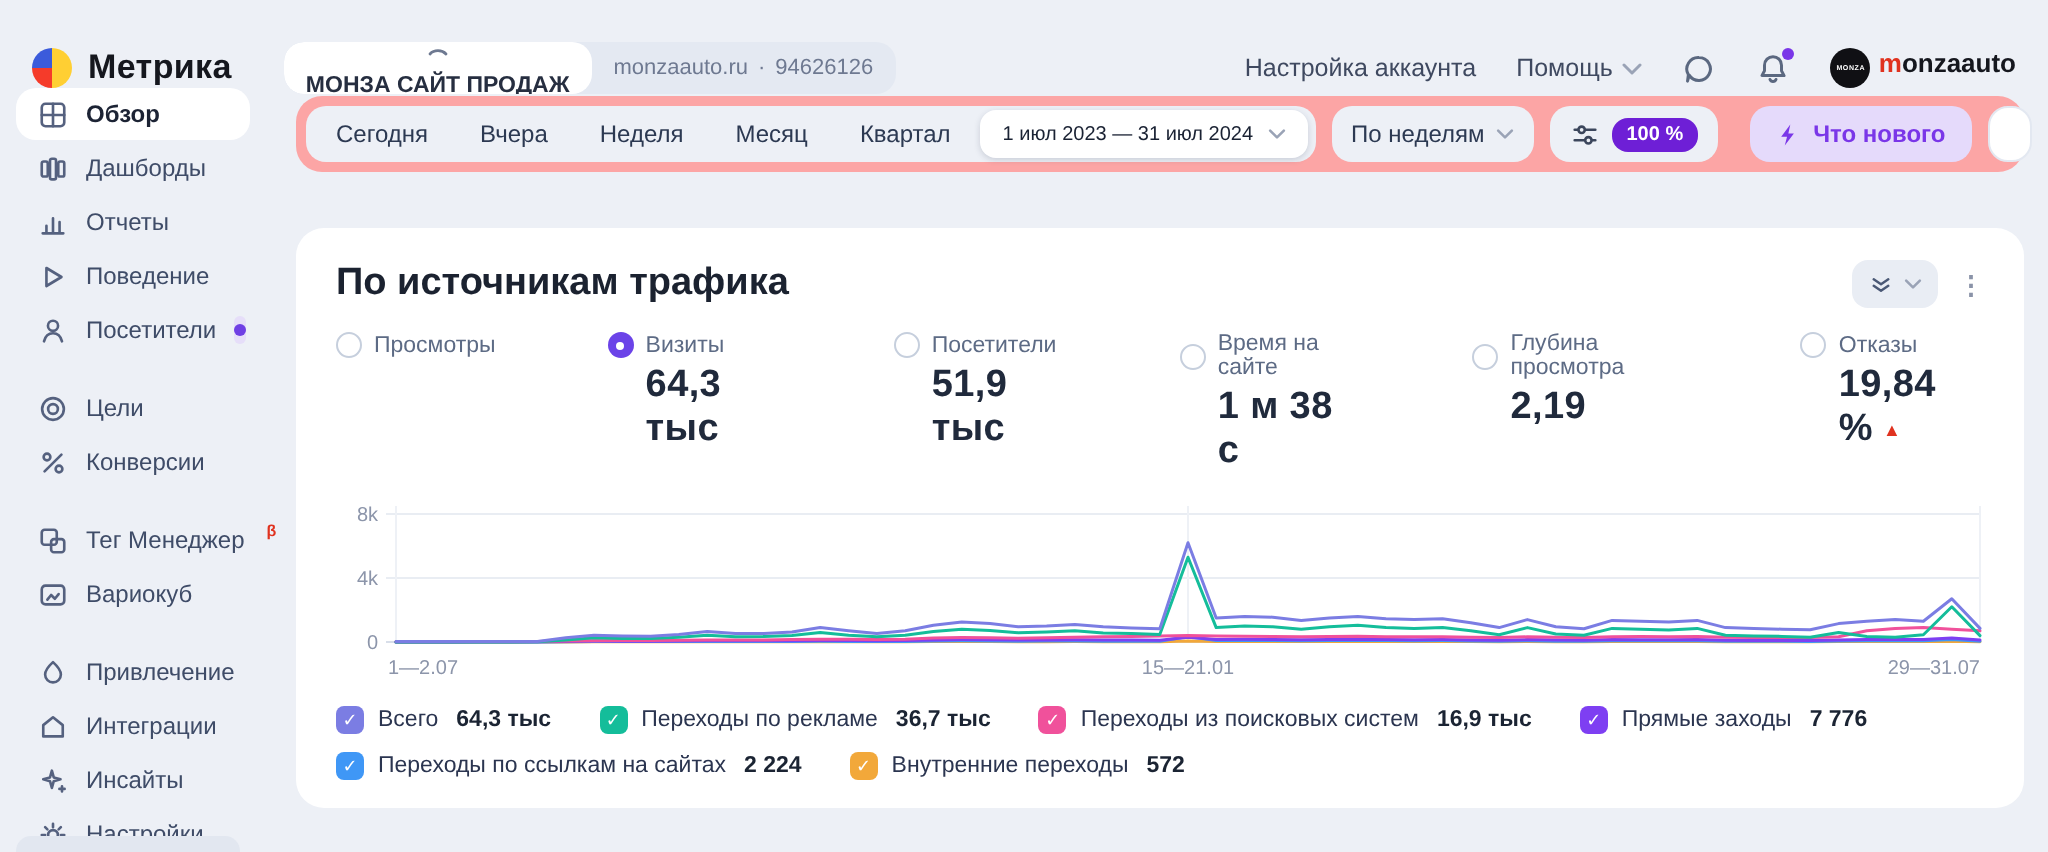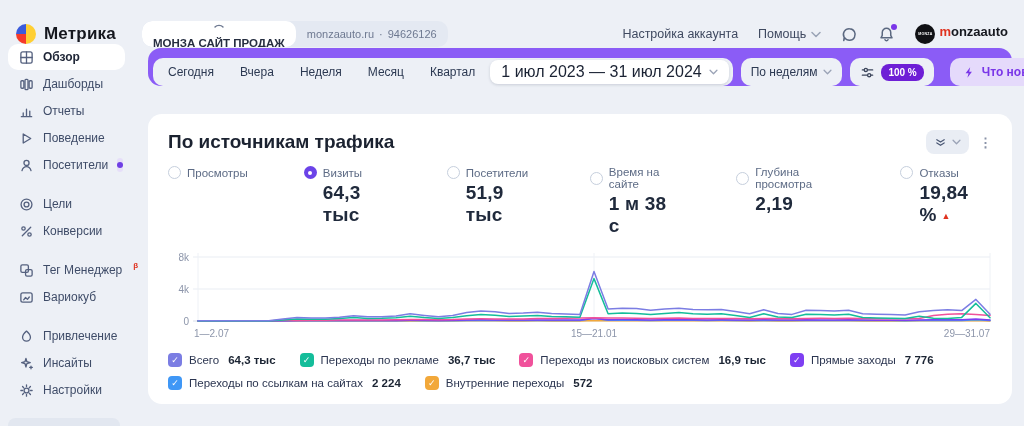--- a/index.html
+++ b/index.html
@@ -41,27 +41,27 @@
   .sitem.active { background:#fff; color:#1c2334; font-weight:700; }
   .sicon { width:15px; height:15px; color:#55617f; flex:none; display:flex; }
   .sdot-wrap { margin-left:auto; width:14px; height:14px; border-radius:5px;
     background:#e6def9; display:flex; align-items:center; justify-content:center; }
   .sdot { width:6px; height:6px; border-radius:50%; background:#6f3fe4; }
   .sbeta { color:#e0321f; font-size:8px; font-weight:700; margin-left:2px; align-self:flex-start; margin-top:4px; }
   .sidebar-bottom { position:absolute; bottom:-7px; left:8px; width:112px; height:15px;
     border-radius:8px; background:#e2e7f0; }
   
   .main { position:absolute; left:133px; top:36px; right:0; bottom:0; padding:12px 12px 0 15px; }
-  .toolbar { background:#8b5cf6; border-radius:13px; height:38px; display:flex;
-    align-items:flex-end; padding:0 5px; gap:8px; }
+  .toolbar { background:#fca5a5; border-radius:13px; height:38px; display:flex;
+    align-items:center; padding:0 5px; gap:8px; }
   .seg-group { background:#edf0f6; border-radius:10px; height:28px; display:flex;
     align-items:center; padding:0 2px; }
   .seg { padding:0 13px; font-size:12px; color:#2c3952; line-height:28px; border-radius:8px; cursor:pointer; }
   .seg-date { background:#fff; box-shadow:0 1px 3px rgba(40,50,80,.18); height:24px;
-    display:flex; align-items:center; gap:7px; padding:0 11px; font-size:16px;
+    display:flex; align-items:center; gap:7px; padding:0 11px; font-size:10px;
     border-radius:8px; margin:0 2px; cursor:pointer; white-space:nowrap; }
   .pill { background:#edf0f6; border-radius:10px; height:28px; display:flex;
     align-items:center; gap:6px; padding:0 10px; font-size:12px; color:#2c3952;
     cursor:pointer; white-space:nowrap; }
   .badge-100 { background:#6e1fd6; color:#fff; font-size:10px; font-weight:700;
     padding:3px 7px; border-radius:8px; }
   .whats-new { background:#e5dafb; color:#7a36e8; font-weight:700; padding:0 13px; }
   .btn-white { background:#fff; border:1px solid #e3e8f1; }
   .flex-sp { flex:1; }
   .ticon { display:flex; color:#3c465c; }
@@ -243,20 +243,28 @@
           <span class="sicon">
             <svg width="15" height="15" viewBox="0 0 16 16" fill="none" stroke="currentColor" stroke-width="1.4" stroke-linecap="round" stroke-linejoin="round">
               <path d="M8 2.2c2.2 2 4.2 4.3 4.2 6.6a4.2 4.2 0 1 1-8.4 0C3.8 6.5 5.8 4.2 8 2.2z"></path>
             </svg>
           </span>
           <span>Привлечение</span>
         </div>
         <div class="sitem">
           <span class="sicon">
             <svg width="15" height="15" viewBox="0 0 16 16" fill="none" stroke="currentColor" stroke-width="1.4" stroke-linecap="round" stroke-linejoin="round">
+              <path d="M2.8 13V7L8 2.8 13.2 7v6H2.8z"></path>
+            </svg>
+          </span>
+          <span>Интеграции</span>
+        </div>
+        <div class="sitem">
+          <span class="sicon">
+            <svg width="15" height="15" viewBox="0 0 16 16" fill="none" stroke="currentColor" stroke-width="1.4" stroke-linecap="round" stroke-linejoin="round">
               <path d="M7.4 2.5l1 3.6 3.6 1-3.6 1-1 3.6-1-3.6-3.6-1 3.6-1z"></path>
               <path d="M12.8 10.8v2.8M11.4 12.2h2.8"></path>
             </svg>
           </span>
           <span>Инсайты</span>
         </div>
         <div class="sitem">
           <span class="sicon">
             <svg width="15" height="15" viewBox="0 0 16 16" fill="none" stroke="currentColor" stroke-width="1.4" stroke-linecap="round" stroke-linejoin="round">
               <circle cx="8" cy="8" r="2.6"></circle>

